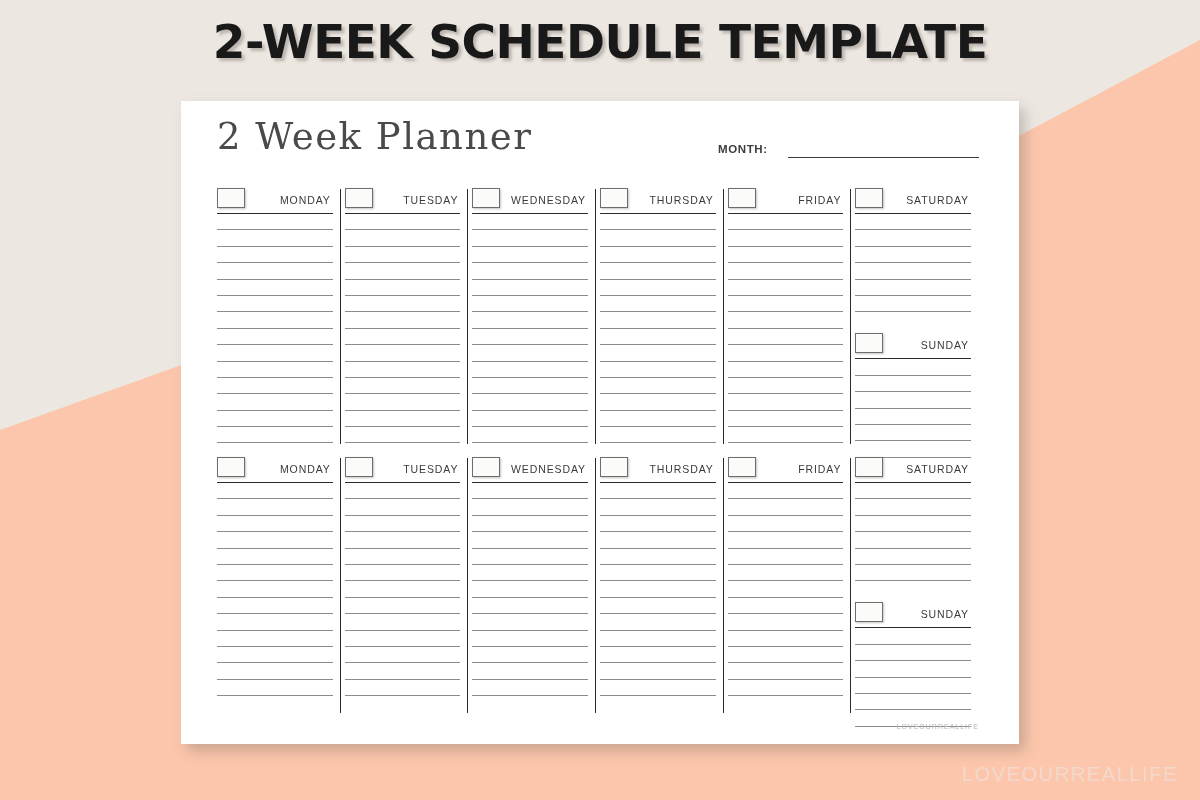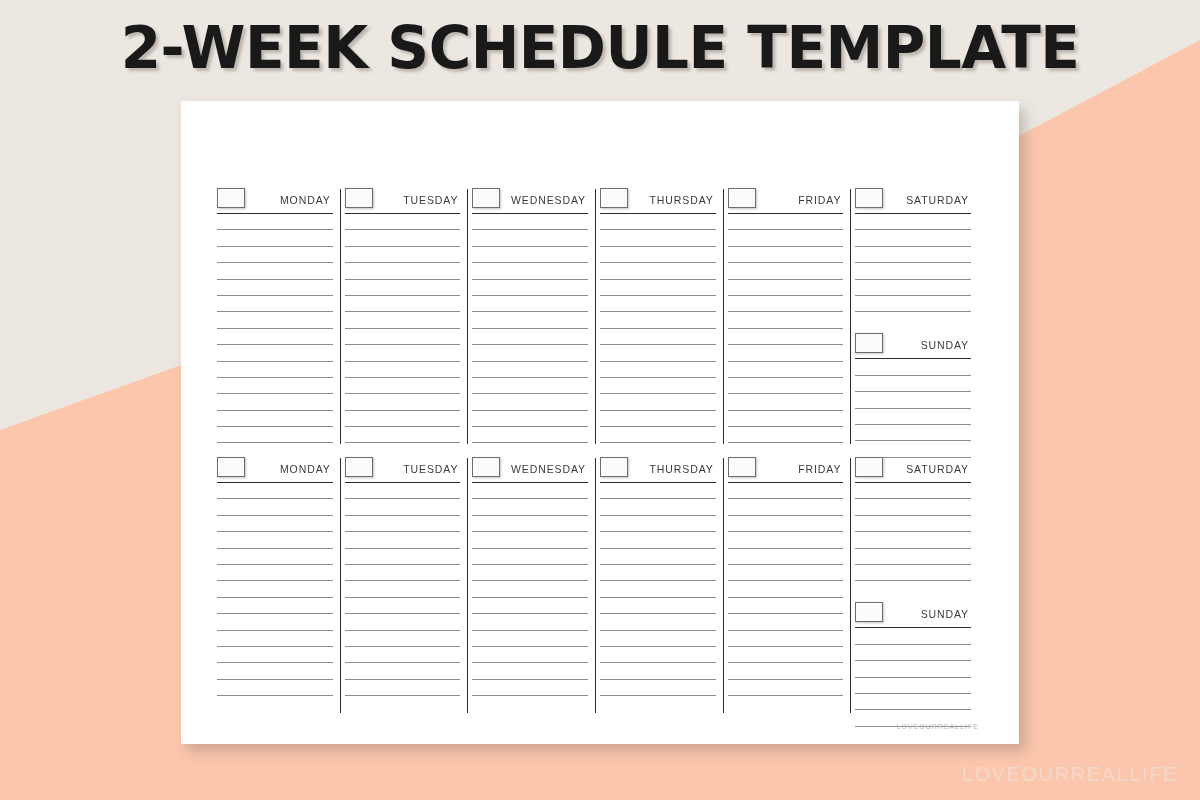--- a/index.html
+++ b/index.html
@@ -33,21 +33,21 @@
 
   
   #page-title {
     position: absolute;
     top: 14px;
     left: 0;
     width: 1200px;
     text-align: center;
     font-family: "DejaVu Sans", sans-serif;
     font-weight: bold;
-    font-size: 58px;
+    font-size: 47px;
     letter-spacing: -0.5px;
     color: #191919;
     text-shadow: 3px 3px 3px rgba(130,120,115,0.45);
     white-space: nowrap;
   }
 
   
   #planner-sheet {
     position: absolute;
     left: 181px;
@@ -181,20 +181,25 @@
 </head>
 <body>
 
 <div id="bg-peach-bottom"></div>
 <div id="bg-cream-topright"></div>
 
 <div id="page-title">2-WEEK SCHEDULE TEMPLATE</div>
 
 <div id="planner-sheet">
 
+  <div class="sheet-header">
+    <div id="planner-heading">2 Week Planner</div>
+    <div id="month-label">MONTH:</div>
+    <div id="month-rule"></div>
+  </div>
 
   <div class="week-grid" id="week-grid-1">
       <div class="day-col">
         <div class="divider"></div>
         <div class="day-head">
           <div class="checkbox"></div>
           <div class="day-name">MONDAY</div>
         </div>
         <div class="head-rule"></div>
         <div class="lines">

